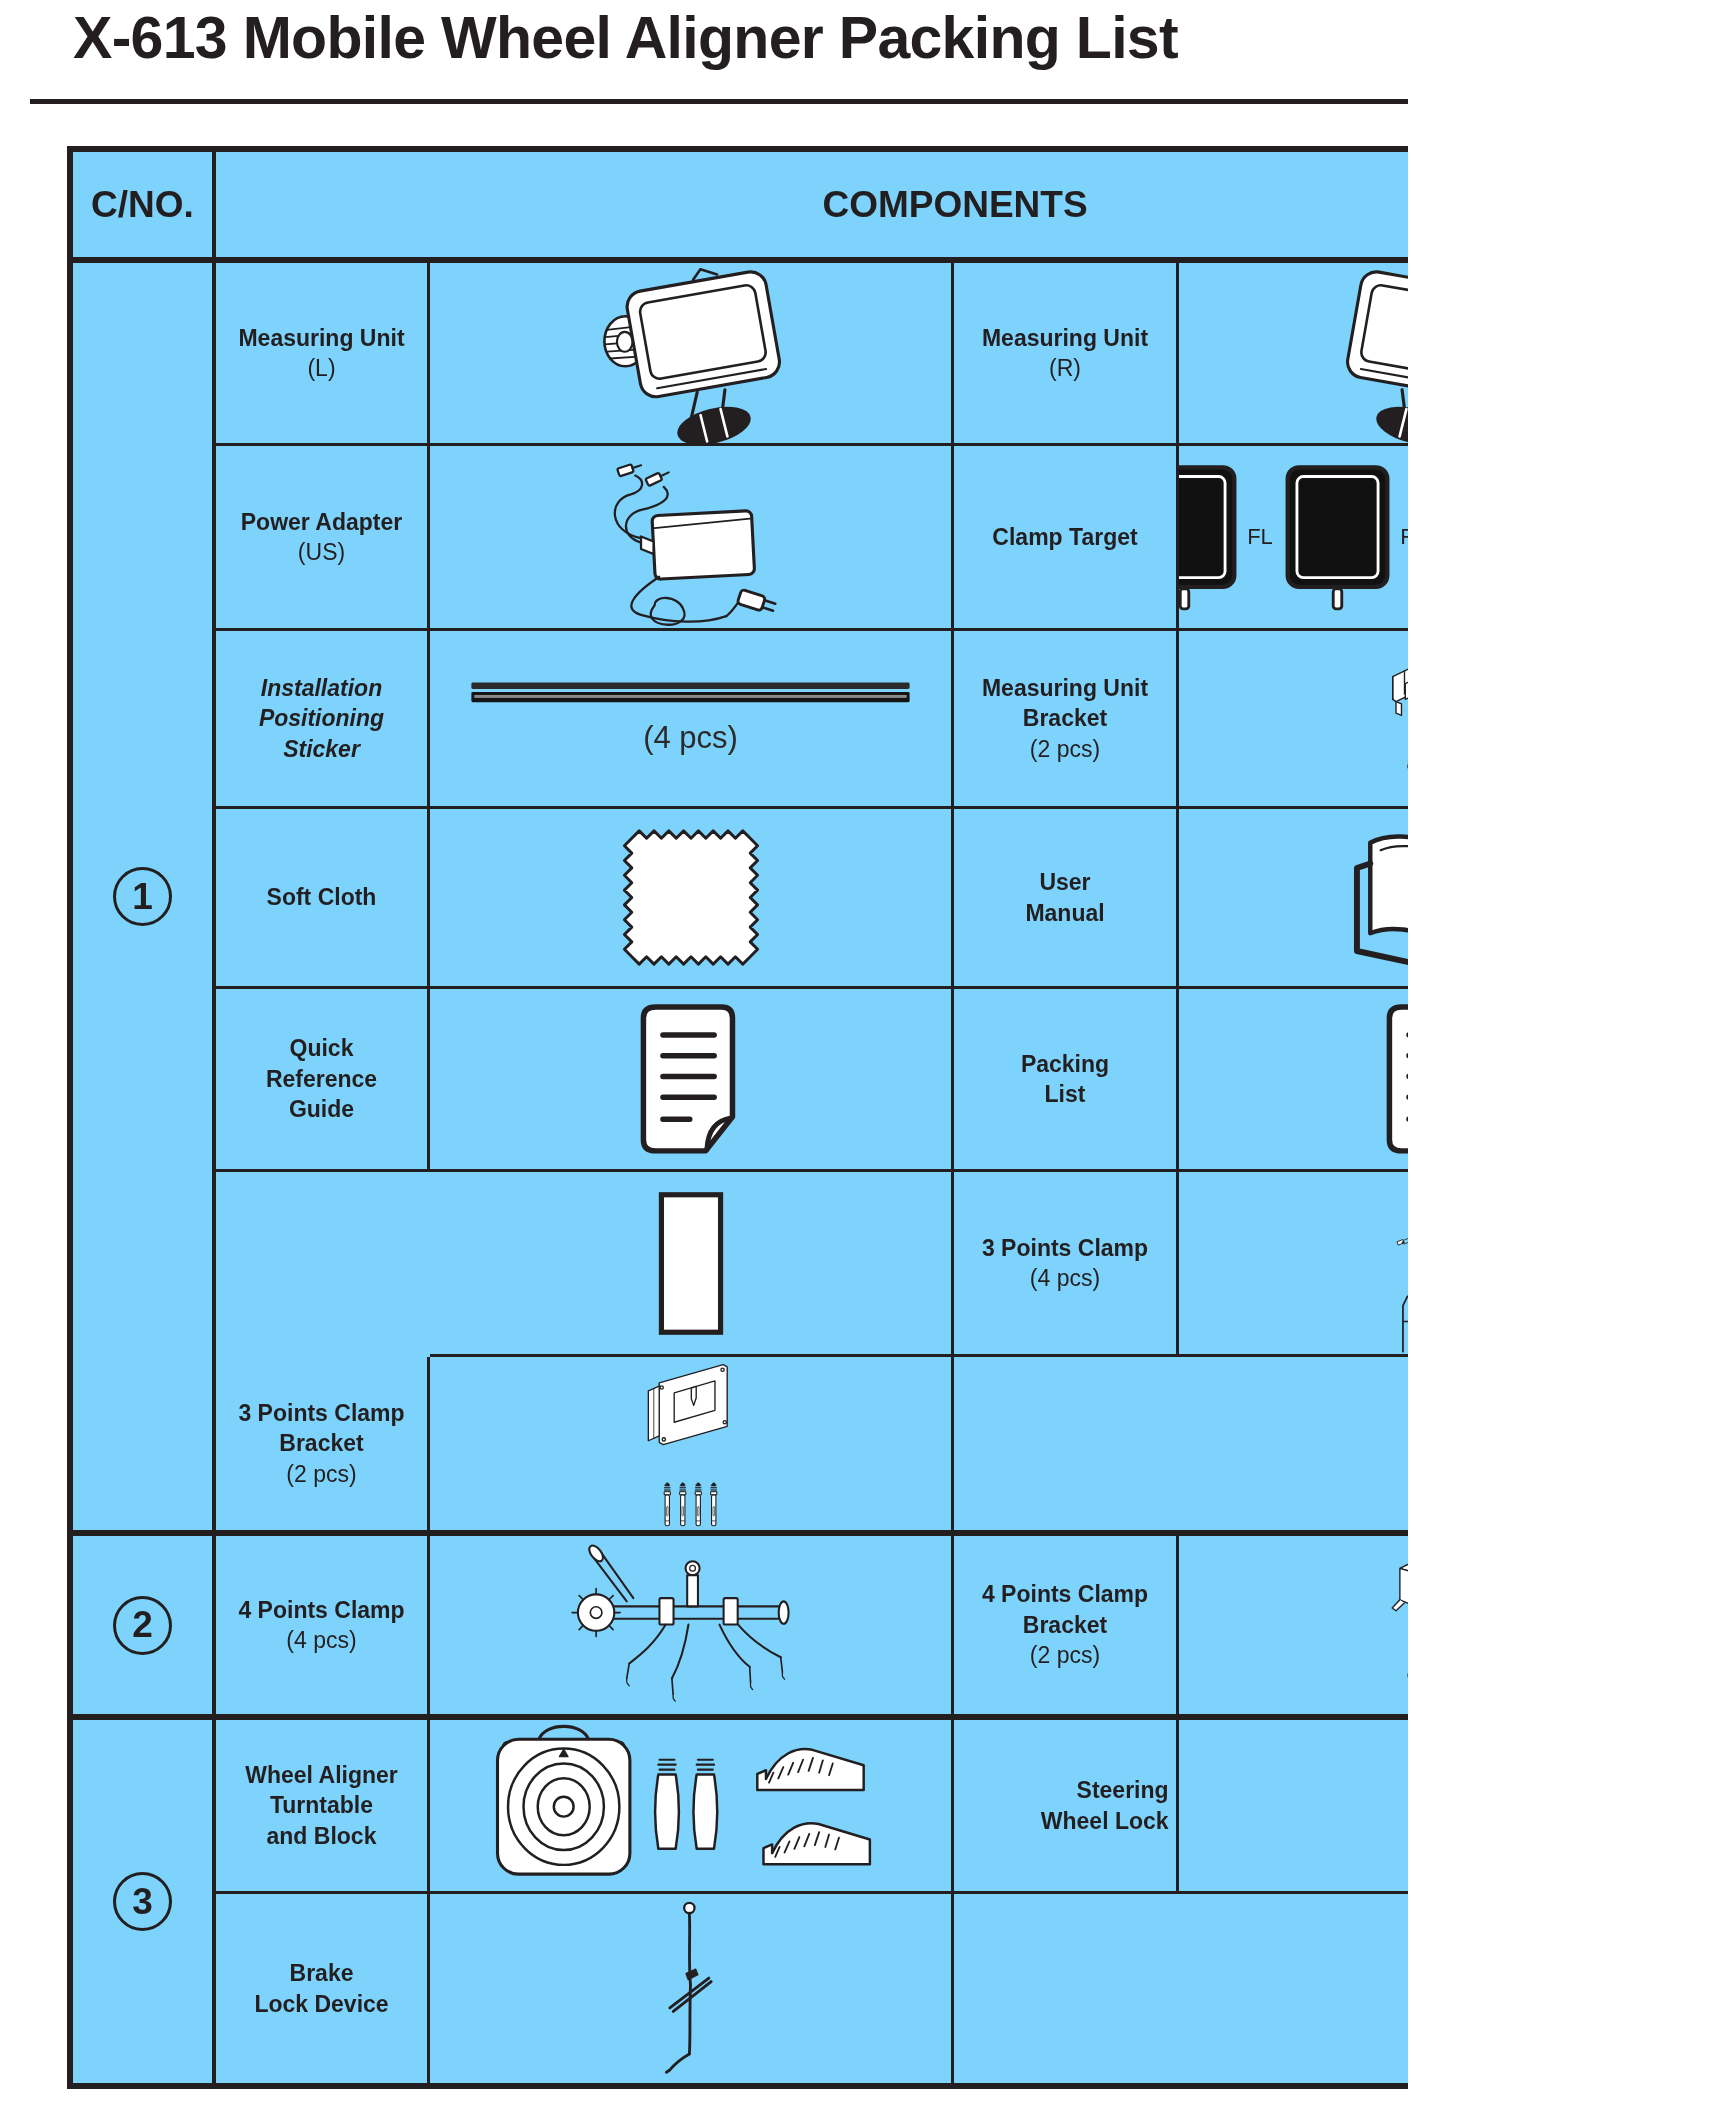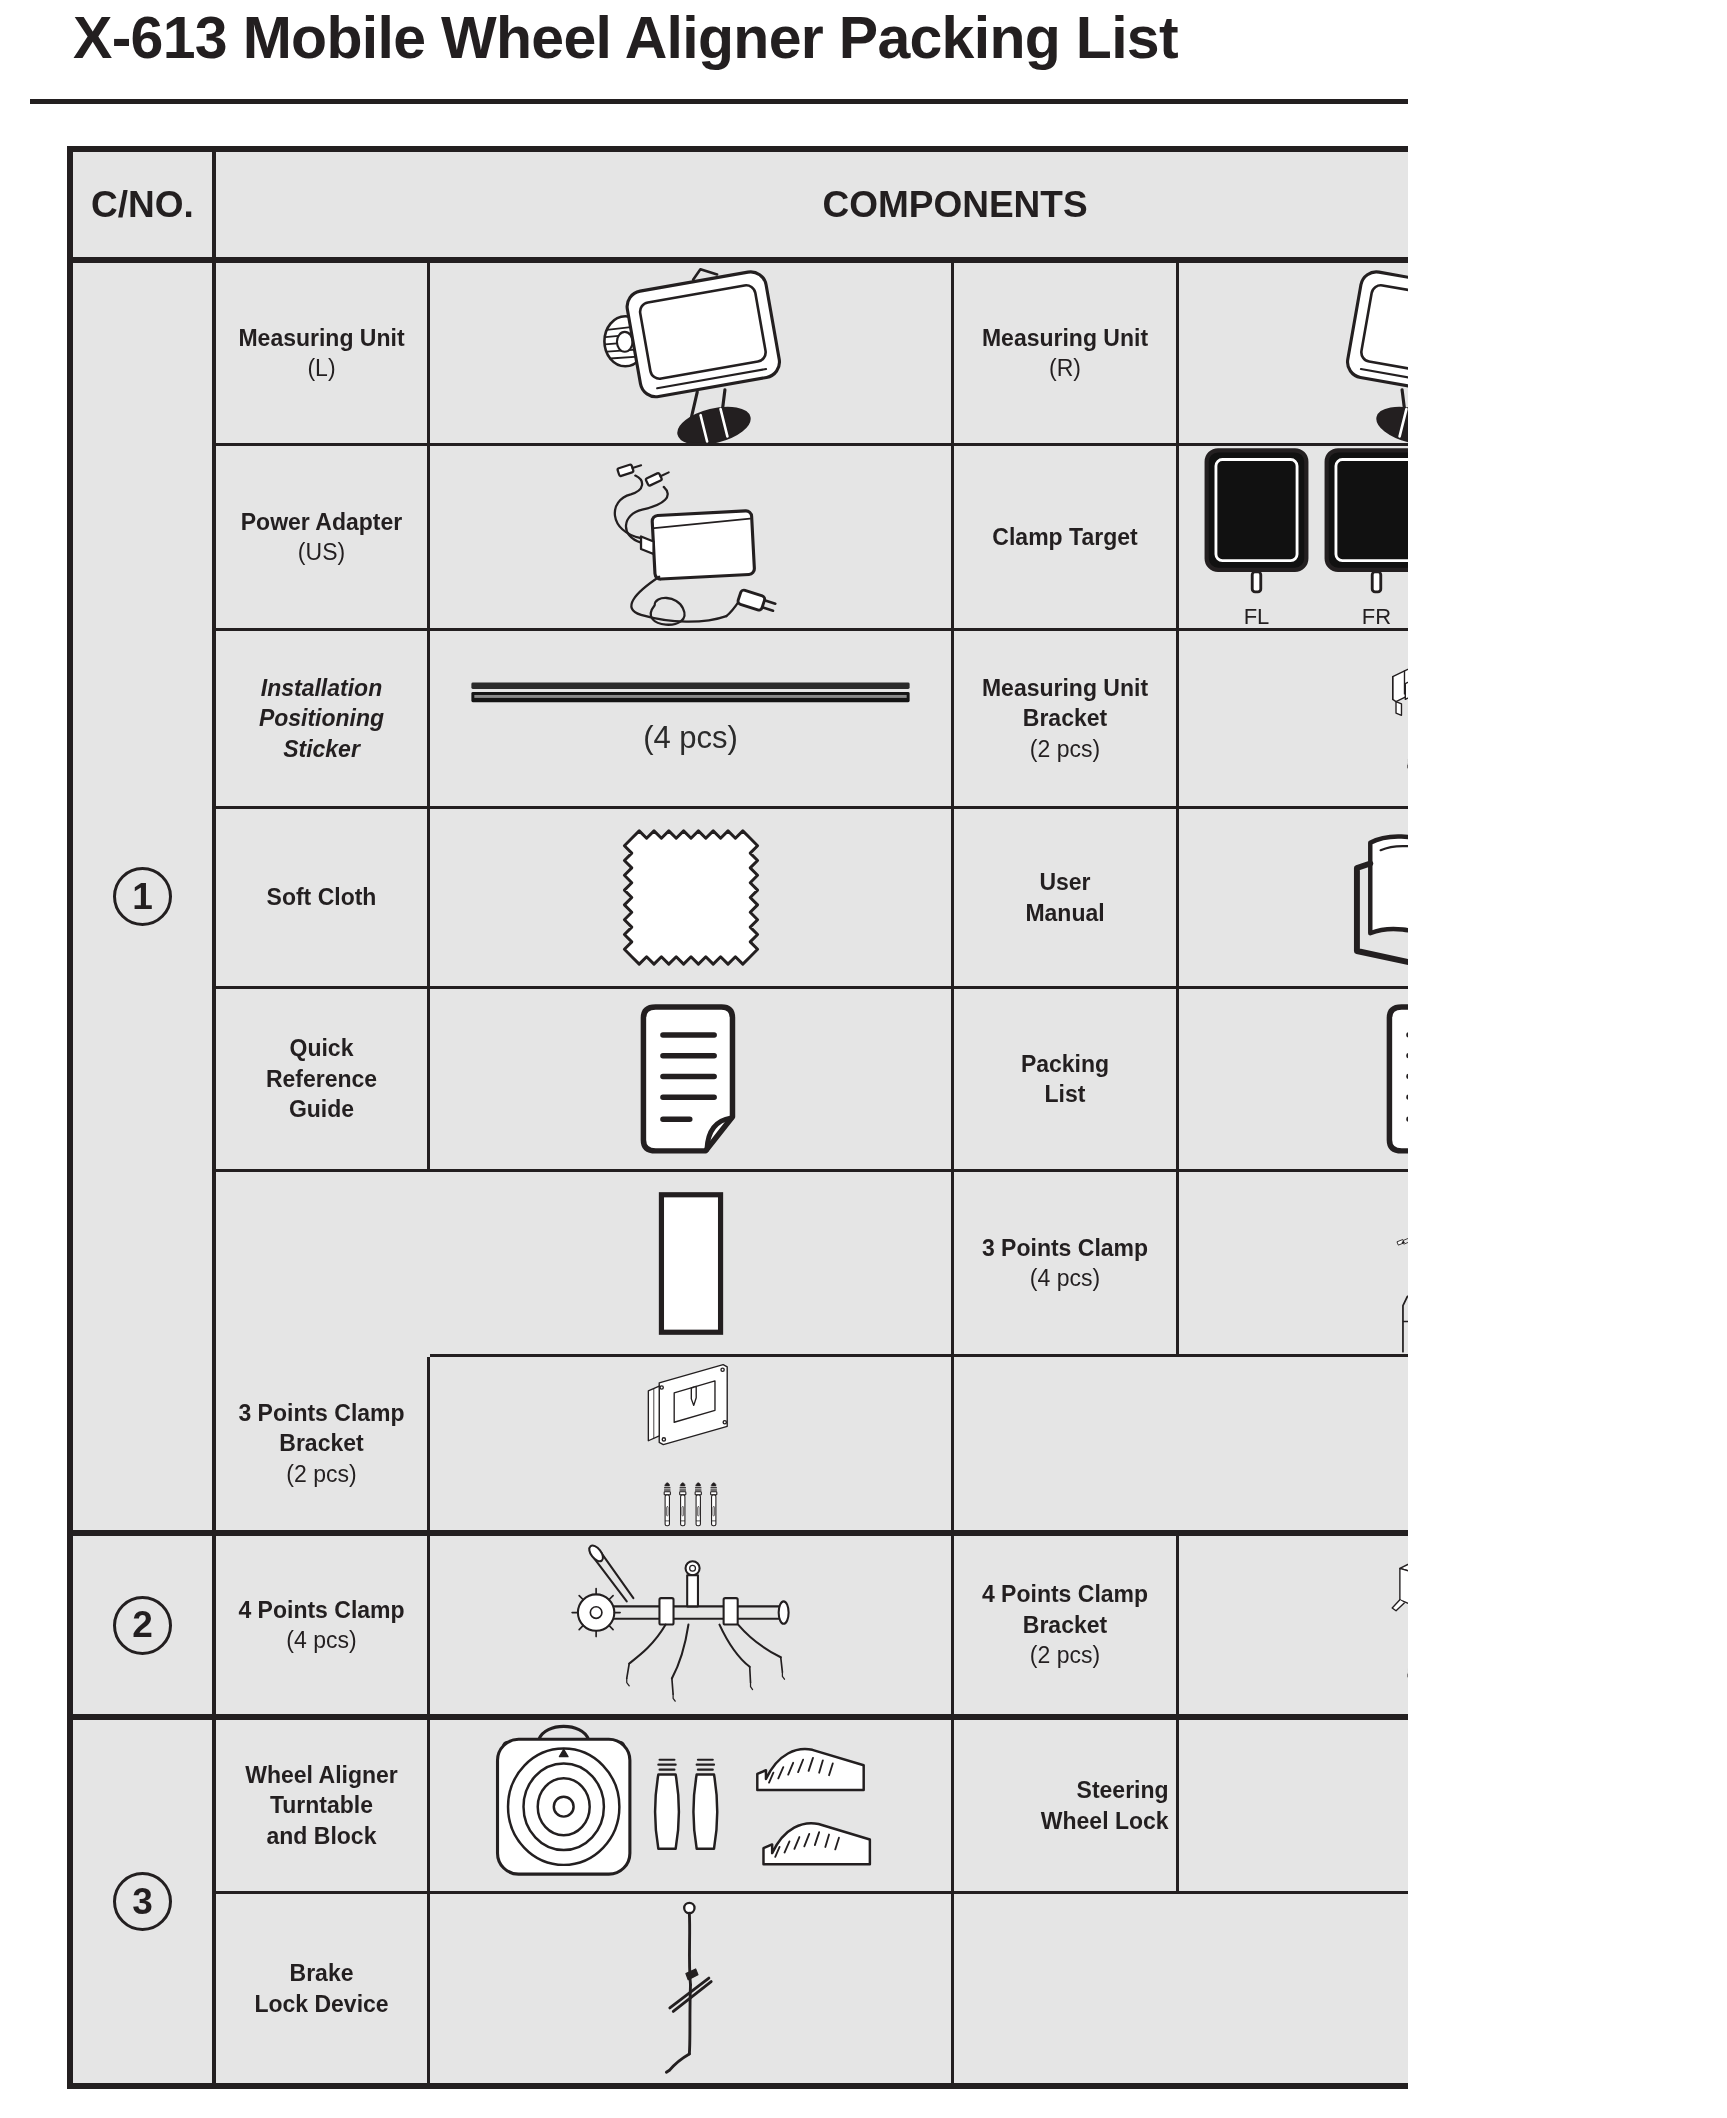--- a/index.html
+++ b/index.html
@@ -19,21 +19,21 @@
   .rule{
     position:absolute;left:30px;top:99px;width:1640px;height:5.2px;
     background:#231f20;
   }
   .ptable{
     position:absolute;left:67px;top:146px;
     display:grid;
     grid-template-columns:143px 214px 524px 225px 515px;
     grid-template-rows:111px 183px 185px 178px 180px 183px 185px 179px 184px 174px 189px;
     border:6px solid #231f20;
-    background:#e5e5e5;
+    background:#7dd3fc;
   }
   .c{
     border-right:3px solid #231f20;
     border-bottom:3px solid #231f20;
     box-sizing:border-box;
     display:flex;flex-direction:column;align-items:center;justify-content:center;
     overflow:hidden;
   }
   .vno{border-right-width:4.4px;}
   .bbt{border-bottom-width:6px;}
@@ -44,21 +44,21 @@
   .lbl .r{font-weight:400;}
   .img{gap:4.4px;}
   .qty42{font-size:31px;font-weight:400;color:#2b2b2b;margin-top:10.4px;}
   .circle-num{
     width:53px;height:53px;border:3.7px solid #231f20;border-radius:50%;
     display:flex;align-items:center;justify-content:center;
     font-size:37px;font-weight:bold;
   }
   .row-flex{display:flex;align-items:center;justify-content:center;gap:31px;}
   .targets{display:flex;align-items:flex-start;justify-content:center;gap:9px;}
-  .tgt{display:flex;flex-direction:column;align-items:center;gap:7.4px;}
+  .tgt{display:flex;align-items:center;gap:7.4px;}
   .tgt-tag{font-size:22px;font-weight:400;}
   svg{display:block;}
   .defs{position:absolute;width:0;height:0;}
 </style>
 </head>
 <body>
 
 <div class="page">
 
   <svg class="defs" aria-hidden="true">

